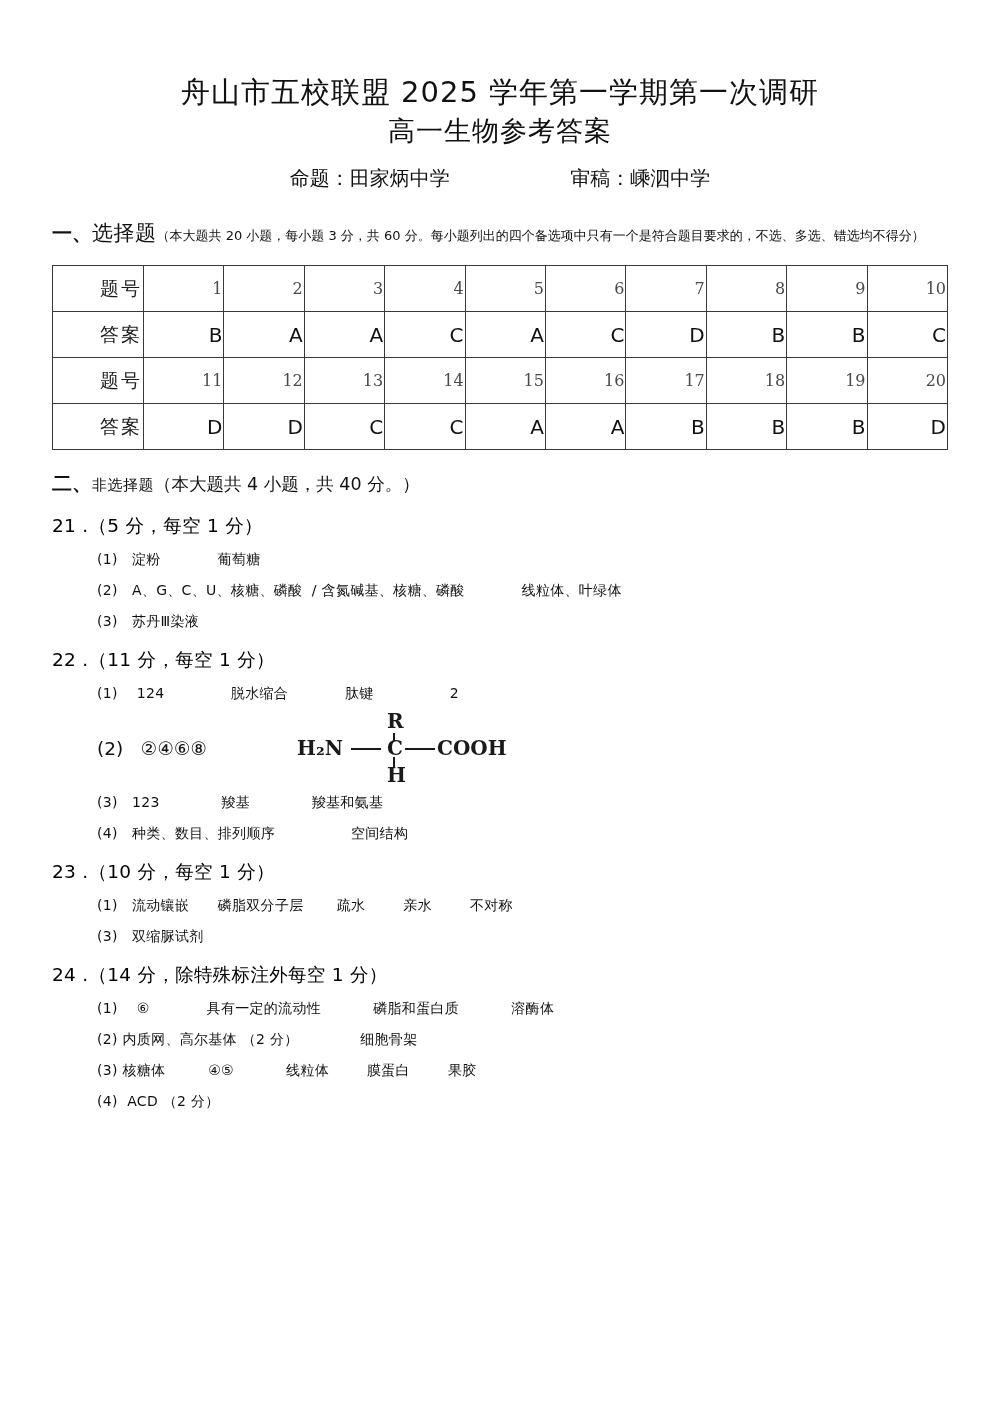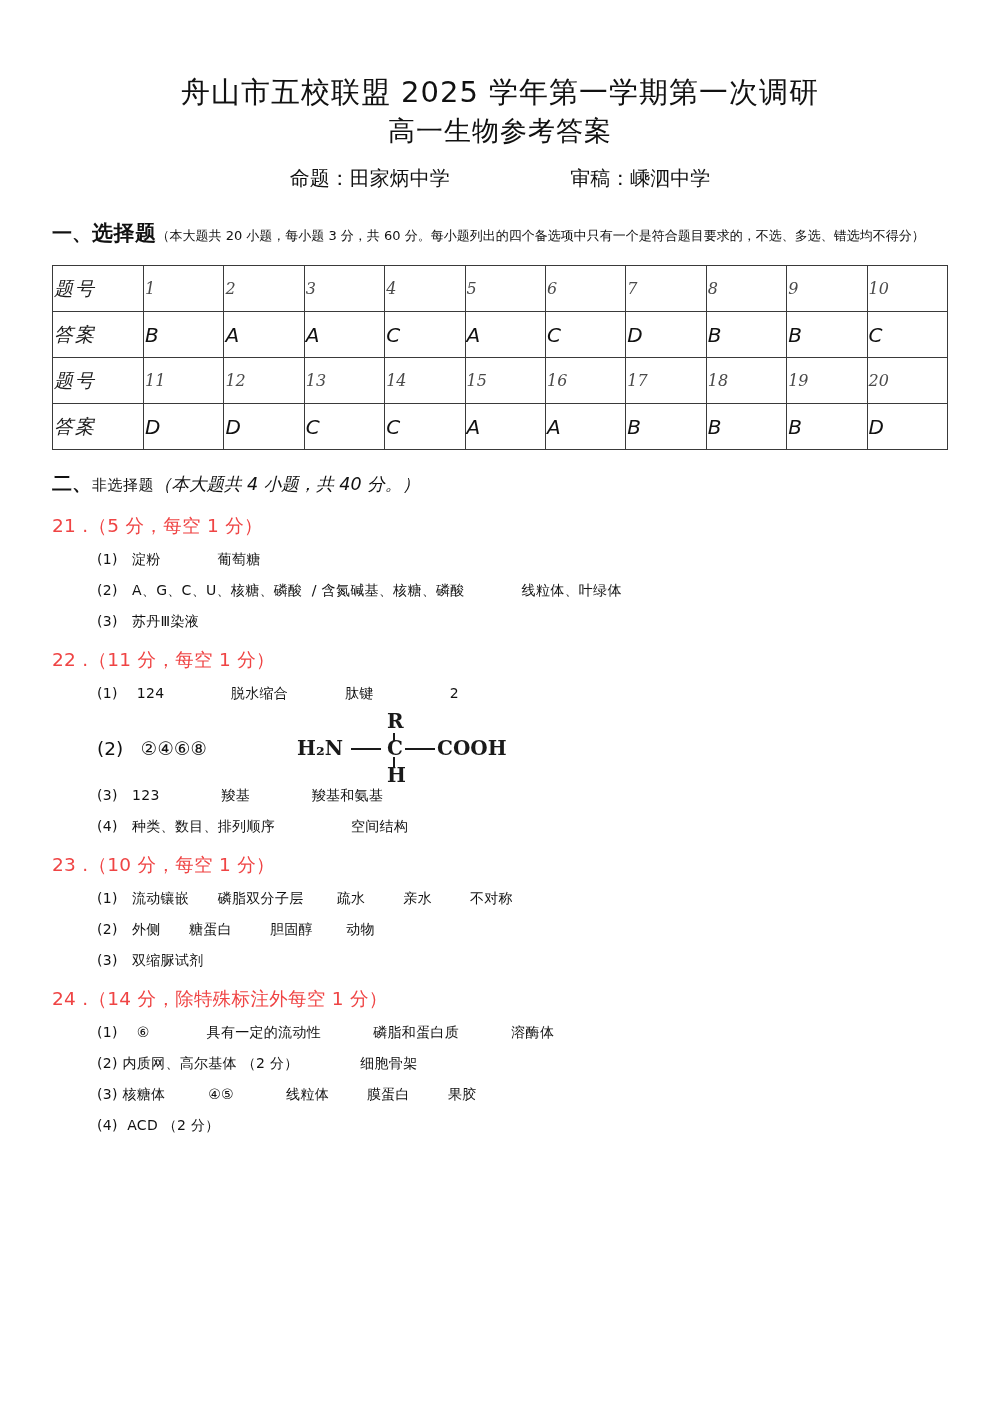--- a/index.html
+++ b/index.html
@@ -56,43 +56,42 @@
     font-size: 19px;
     line-height: 1.85;
     color: #111;
     text-align: justify;
   }
   .section-head .num {
     font-weight: bold;
     font-size: 20px;
   }
   .section-head .strong {
-    font-weight: bold;
+    font-weight: normal;
     font-size: 21px;
     letter-spacing: 0.5px;
   }
   .section-head .paren {
     font-size: 13px;
   }
 
   
   table.answers {
     width: 896px;
     margin-top: 12px;
     border-collapse: collapse;
     table-layout: fixed;
   }
   table.answers td {
     border: 1px solid #3a3a3a;
     height: 43px;
-    text-align: left;
+    text-align: right;
     vertical-align: middle;
     font-size: 19px;
     color: #1a1a1a;
-    font-style: italic;
   }
   table.answers td.lbl {
     width: 88px;
     font-size: 19px;
     font-weight: 500;
     letter-spacing: 2px;
   }
   table.answers td.qn {
     font-family: "DejaVu Serif", "Liberation Serif", serif;
     font-size: 16px;
@@ -104,37 +103,37 @@
   }
 
   
   .section2 {
     margin-top: 20px;
     font-size: 19px;
     color: #111;
   }
   .section2 .num { font-weight: bold; font-size: 20px; }
   .section2 .strong { font-weight: normal; font-size: 15px; letter-spacing: 0.5px; }
-  .section2 .paren { font-size: 17.5px; font-style: italic; }
+  .section2 .paren { font-size: 17.5px; }
 
   .qhead {
     margin-top: 16px;
     font-size: 18.5px;
-    color: #ef4444;
+    color: #000000;
     letter-spacing: 0.3px;
   }
   .ansline {
     margin-top: 13px;
     margin-left: 45px;
     font-size: 14px;
     color: #111;
     letter-spacing: 0.3px;
     white-space: pre;
   }
-  .ansline.tight { margin-top: 2px; }
+  .ansline.tight { margin-top: 9px; }
 
   
   .formula-row {
     margin-top: 8px;
     margin-left: 45px;
     display: flex;
     align-items: center;
     height: 74px;
   }
   .formula-label {
@@ -259,21 +258,20 @@
         <line x1="99" y1="46" x2="99" y2="56" stroke="#1a1a1a" stroke-width="2"></line>
       </svg>
     </span>
   </div>
 
   <div class="ansline tight">(3)   123             羧基             羧基和氨基</div>
   <div class="ansline">(4)   种类、数目、排列顺序                空间结构</div>
 
   <div class="qhead">23 .（10 分，每空 1 分）</div>
   <div class="ansline">(1)   流动镶嵌      磷脂双分子层       疏水        亲水        不对称</div>
-  <div class="ansline">(2)   外侧      糖蛋白        胆固醇       动物</div>
   <div class="ansline">(3)   双缩脲试剂</div>
 
   <div class="qhead">24 .（14 分，除特殊标注外每空 1 分）</div>
   <div class="ansline">(1)    ⑥            具有一定的流动性           磷脂和蛋白质           溶酶体</div>
   <div class="ansline">(2) 内质网、高尔基体 （2 分）             细胞骨架</div>
   <div class="ansline">(3) 核糖体         ④⑤           线粒体        膜蛋白        果胶</div>
   <div class="ansline">(4)  ACD （2 分）</div>
 
 </div>
 

